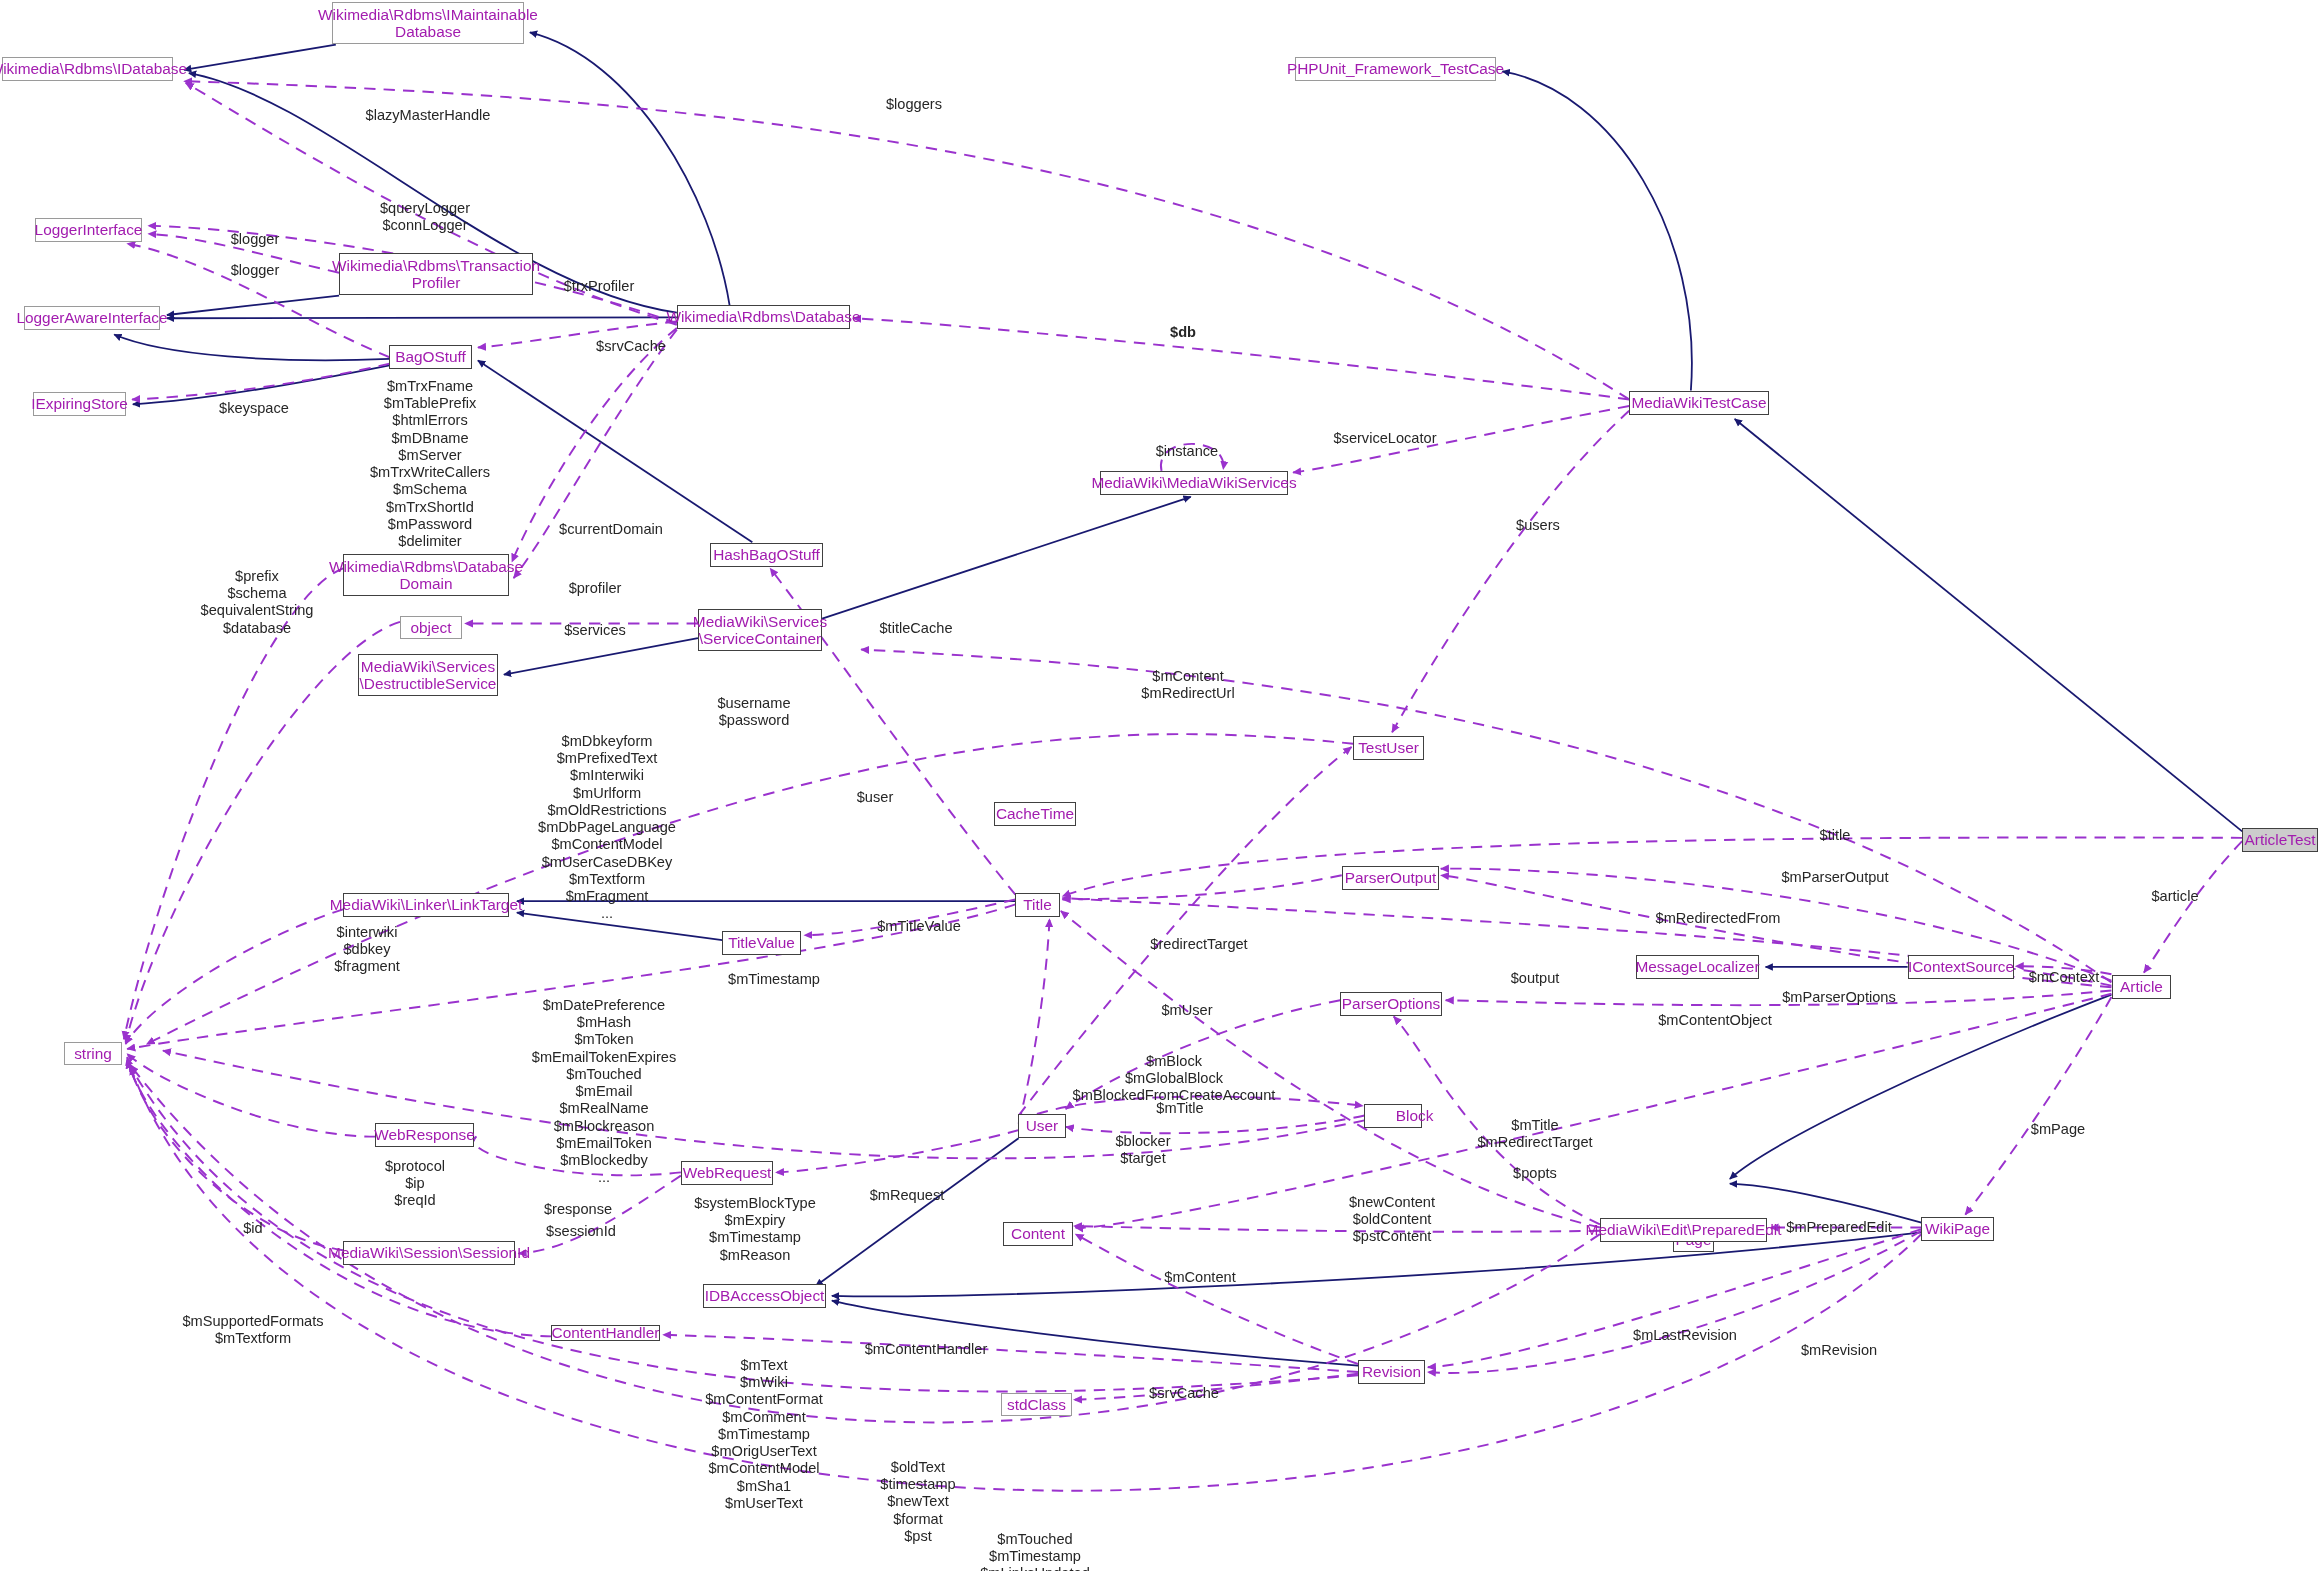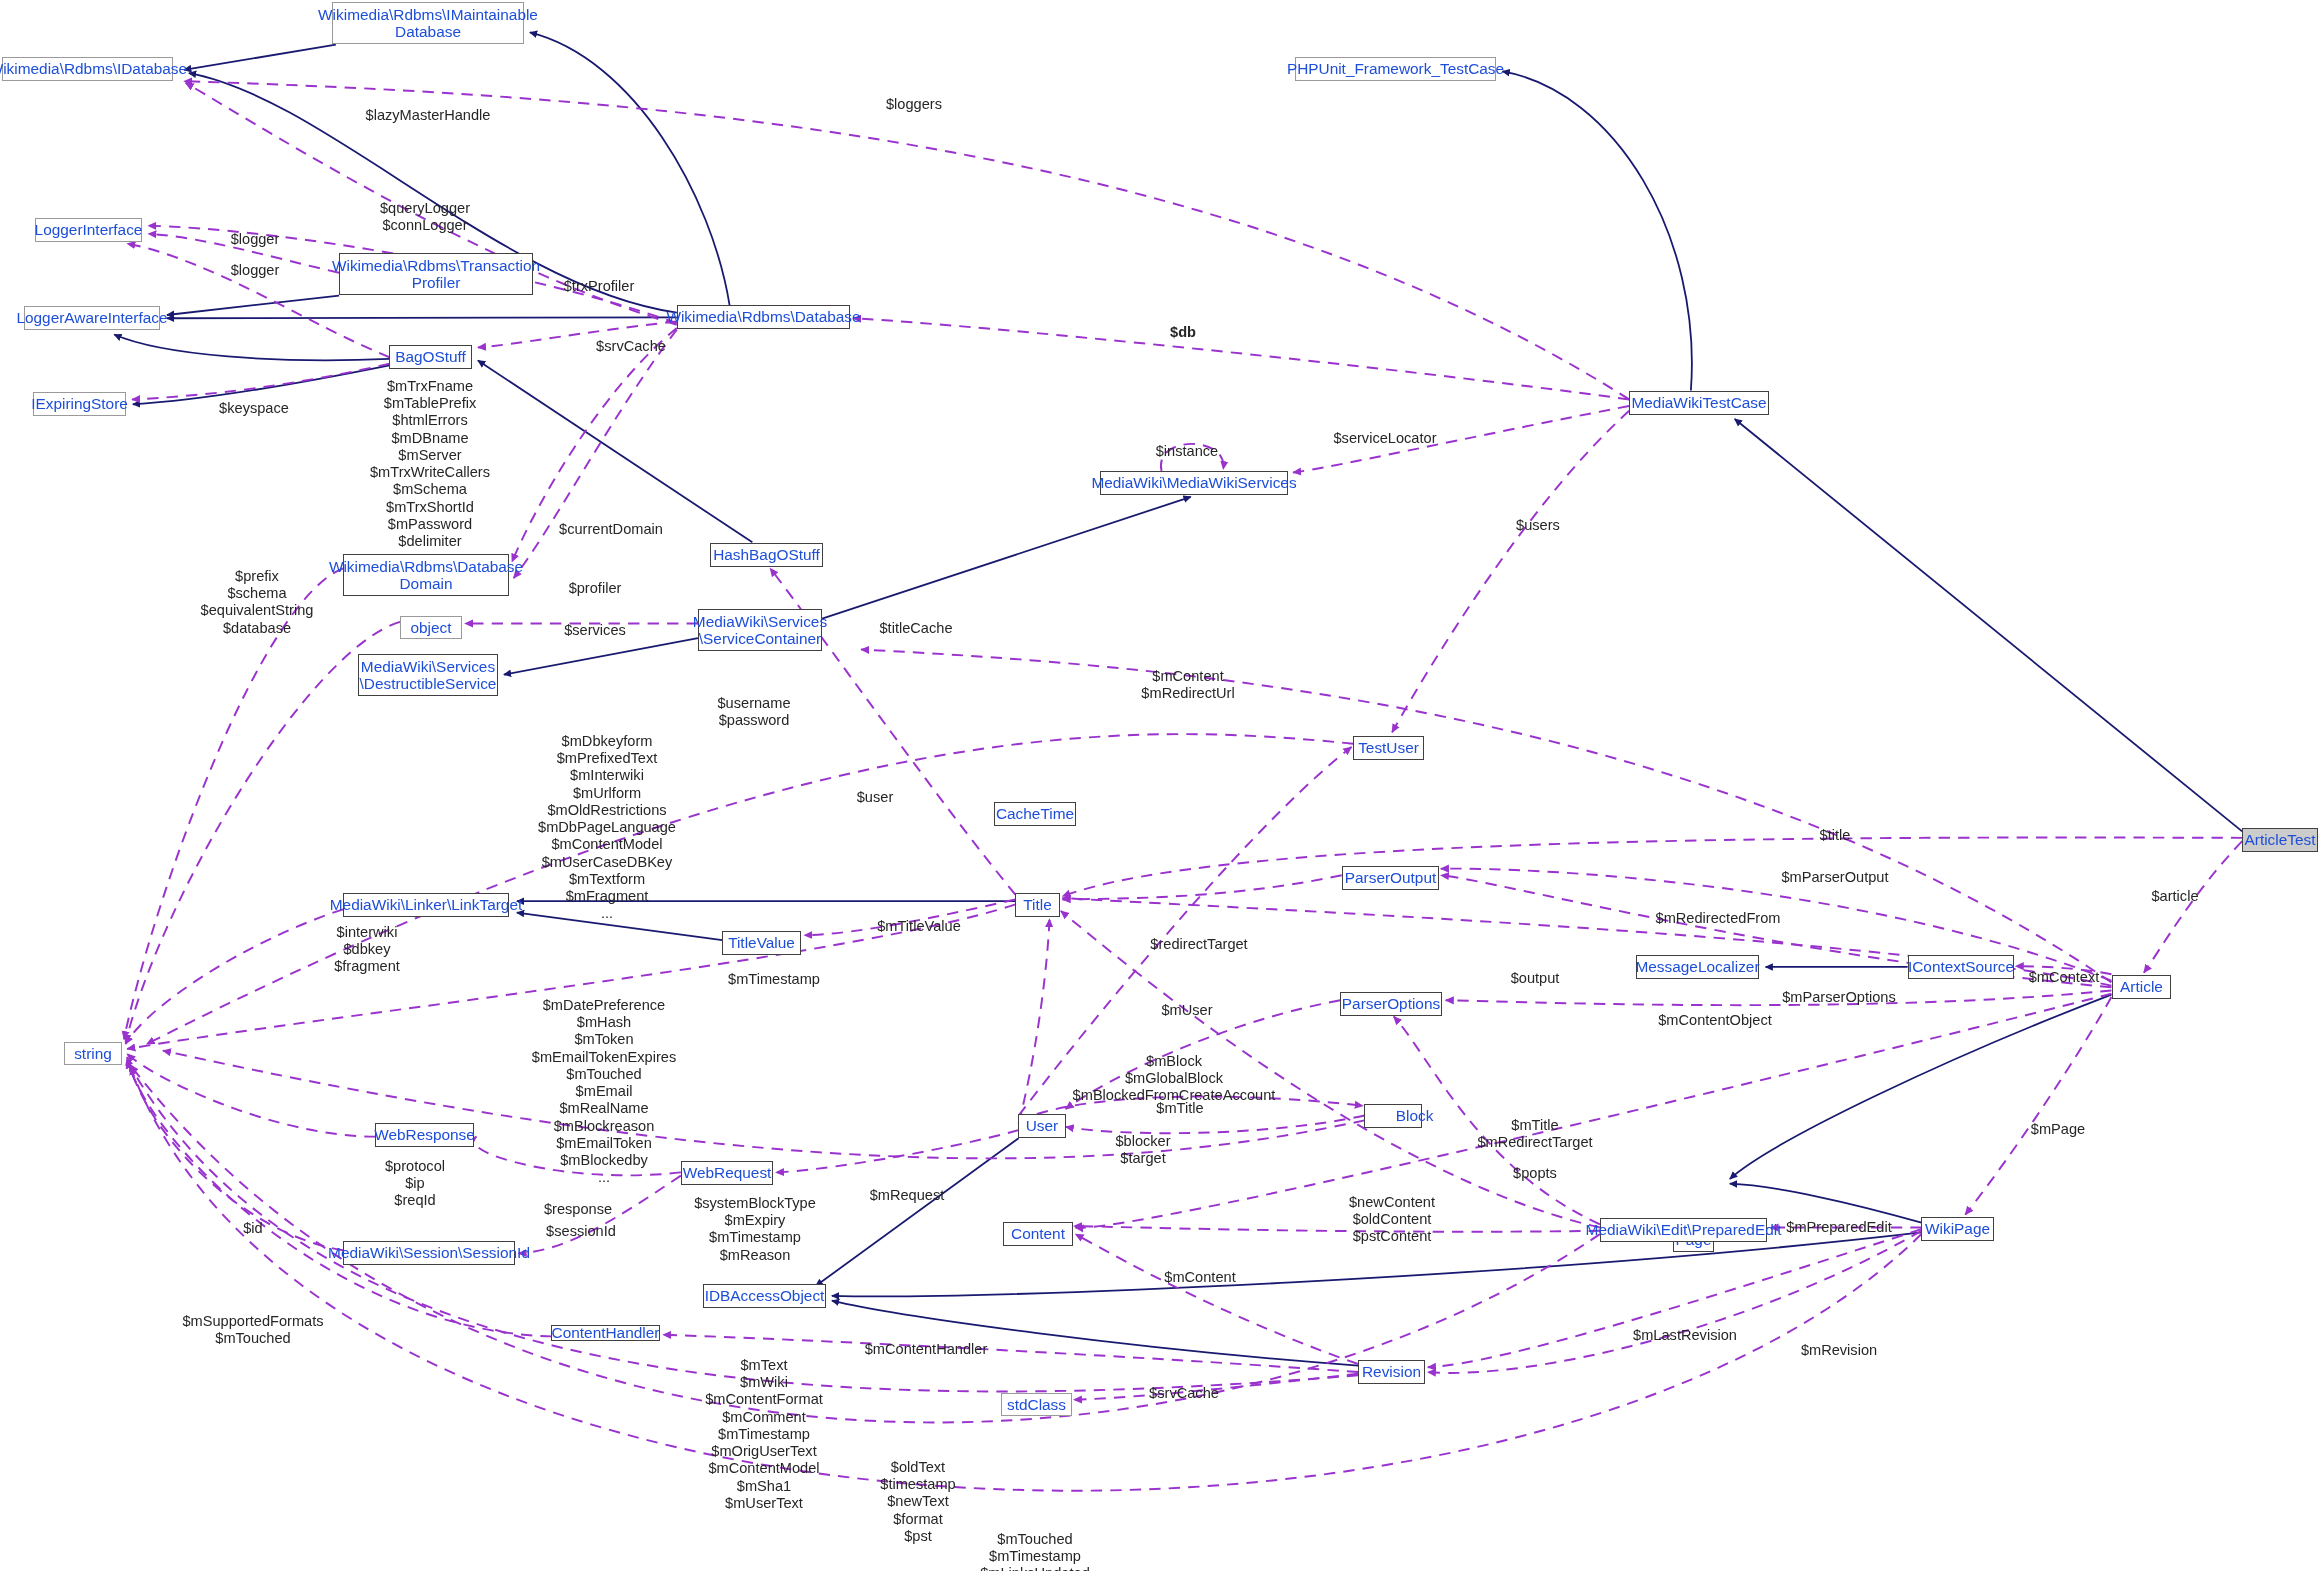--- a/index.html
+++ b/index.html
@@ -23,21 +23,21 @@
     left: 0; top: 0;
     width: 2319px;
     height: 1571px;
     pointer-events: none;
   }
   .node {
     position: absolute;
     box-sizing: border-box;
     background: #ffffff;
     border: 1.6px solid #404040;
-    color: #1d4ed8;
+    color: #a21caf;
     font-size: 15.4px;
     line-height: 1.12;
     text-align: center;
     display: flex;
     align-items: center;
     justify-content: center;
     white-space: pre;
     padding: 1.6px 4.9px;
     z-index: 5;
   }
@@ -388,21 +388,21 @@
   <div class="edge-label" style="left:1392px; top:1194px;">$newContent
 $oldContent
 $pstContent</div>
   <div class="edge-label" style="left:1839px; top:1219px;">$mPreparedEdit</div>
   <div class="edge-label" style="left:253px; top:1220px;">$id</div>
   <div class="edge-label" style="left:581px; top:1223px;">$sessionId</div>
   <div class="edge-label" style="left:1200px; top:1269px;">$mContent</div>
   <div class="edge-label" style="left:1685px; top:1327px;">$mLastRevision</div>
   <div class="edge-label" style="left:1839px; top:1342px;">$mRevision</div>
   <div class="attr-list" style="left:253px; top:1313px;">$mSupportedFormats
-$mTouched</div>
+$mTextform</div>
   <div class="edge-label" style="left:926px; top:1341px;">$mContentHandler</div>
   <div class="attr-list" style="left:764px; top:1357px;">$mText
 $mWiki
 $mContentFormat
 $mComment
 $mTimestamp
 $mOrigUserText
 $mContentModel
 $mSha1
 $mUserText</div>

